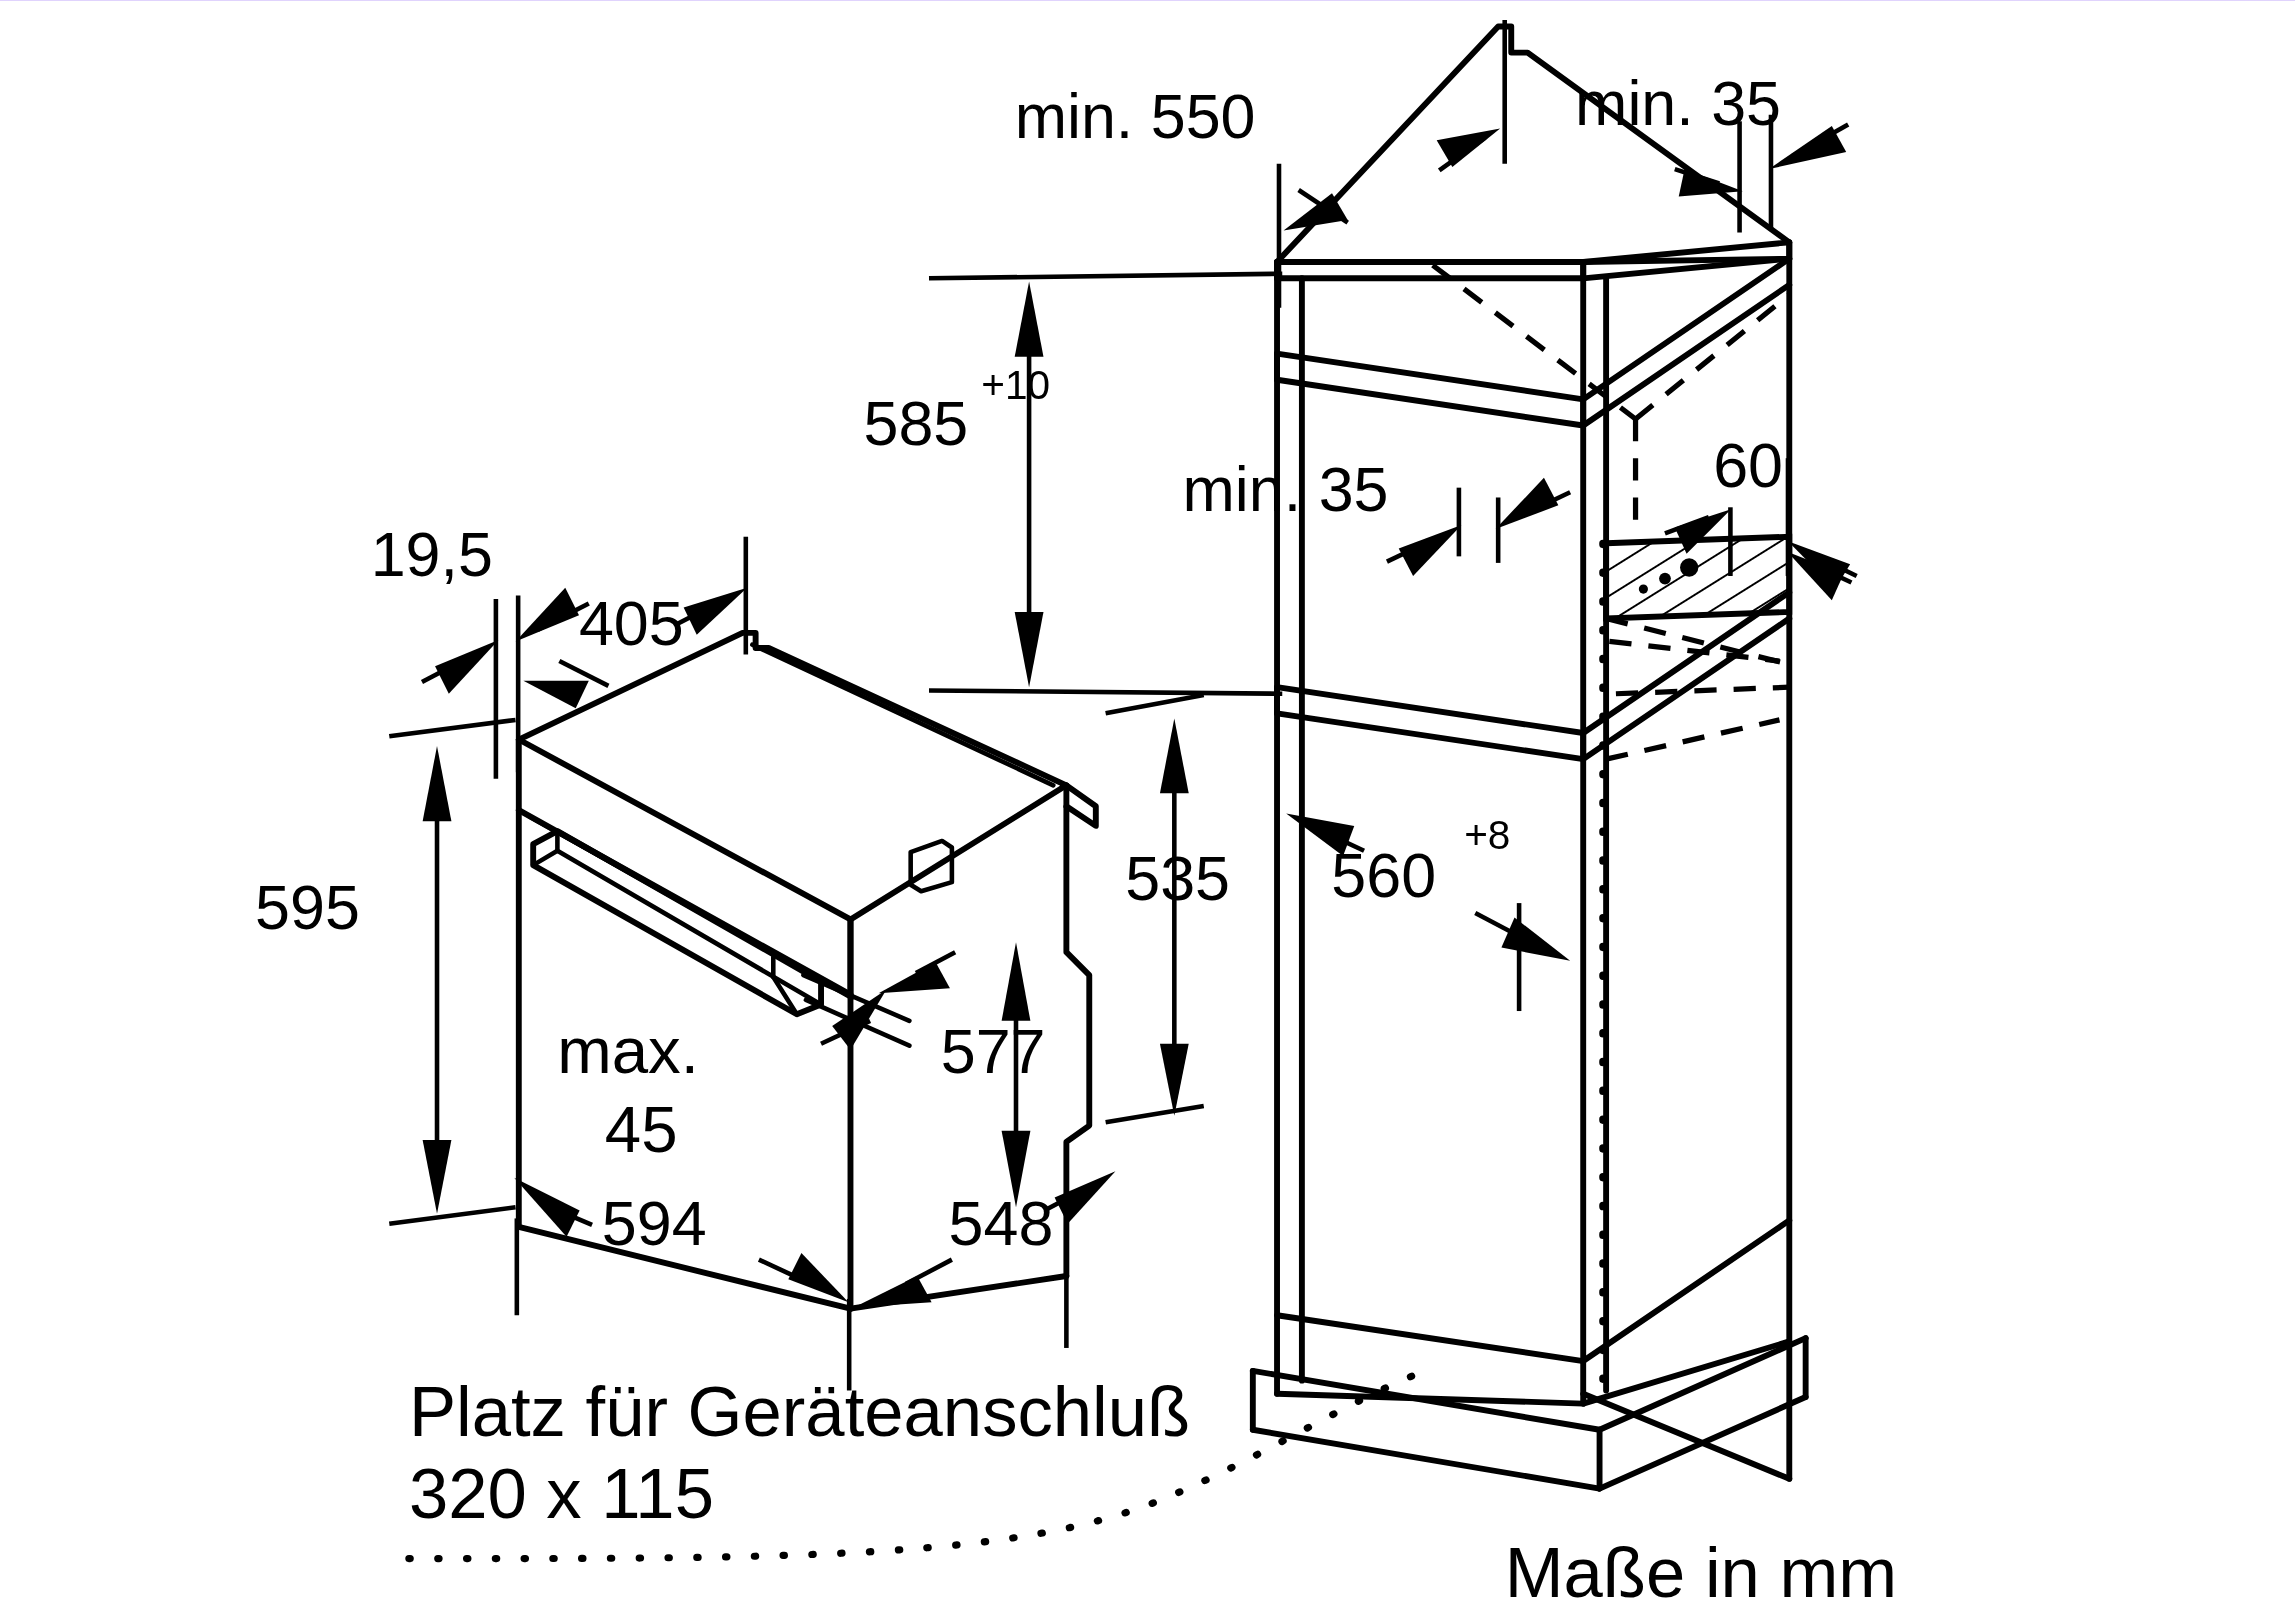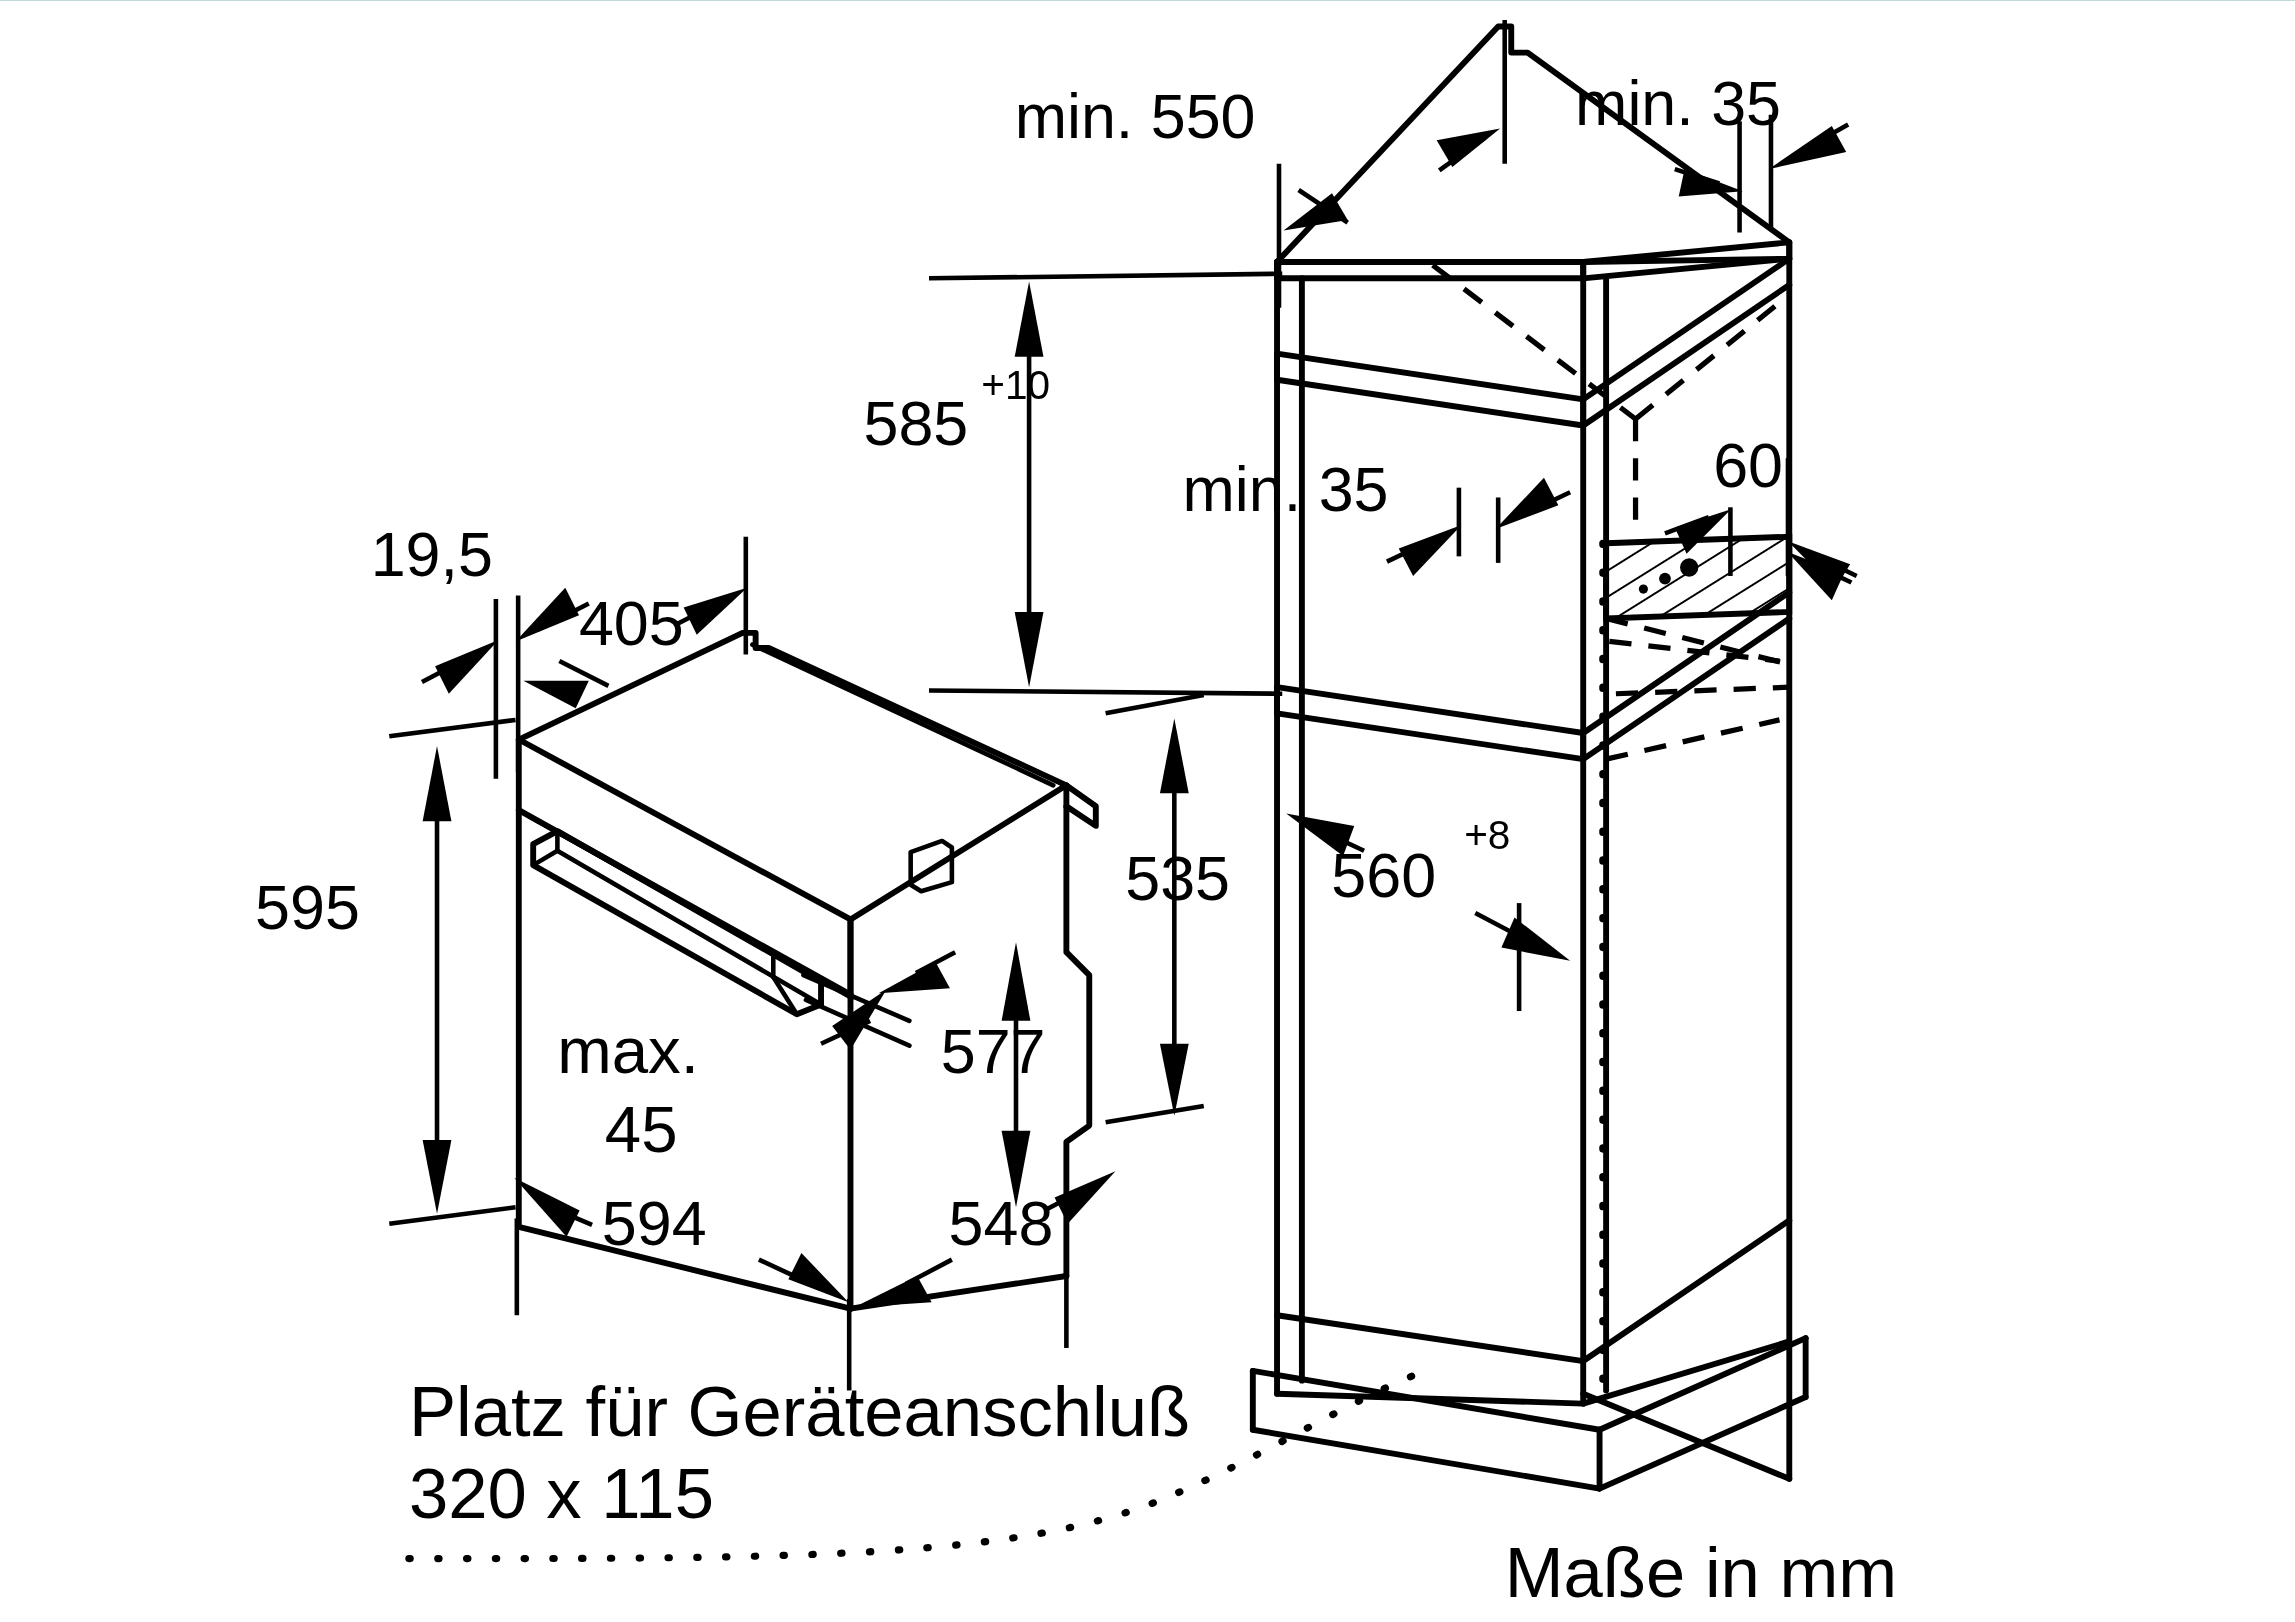--- a/index.html
+++ b/index.html
@@ -10,21 +10,21 @@
   body {
     width: 2295px;
     height: 1623px;
     overflow: hidden;
     font-family: "Liberation Sans", sans-serif;
   }
   #drawing-root {
     position: relative;
     width: 2295px;
     height: 1623px;
-    background: #0f766e;
+    background: #8b5cf6;
   }
   svg#tech-drawing {
     display: block;
     width: 2295px;
     height: 1623px;
   }
   .solid   { fill: none; stroke: #000000; stroke-width: 9; stroke-linecap: round; stroke-linejoin: round; }
   .solid-thin { fill: none; stroke: #000000; stroke-width: 7; stroke-linecap: round; stroke-linejoin: round; }
   .dimline { fill: none; stroke: #000000; stroke-width: 7; stroke-linecap: butt; }
   .extline { fill: none; stroke: #000000; stroke-width: 7; stroke-linecap: butt; }

